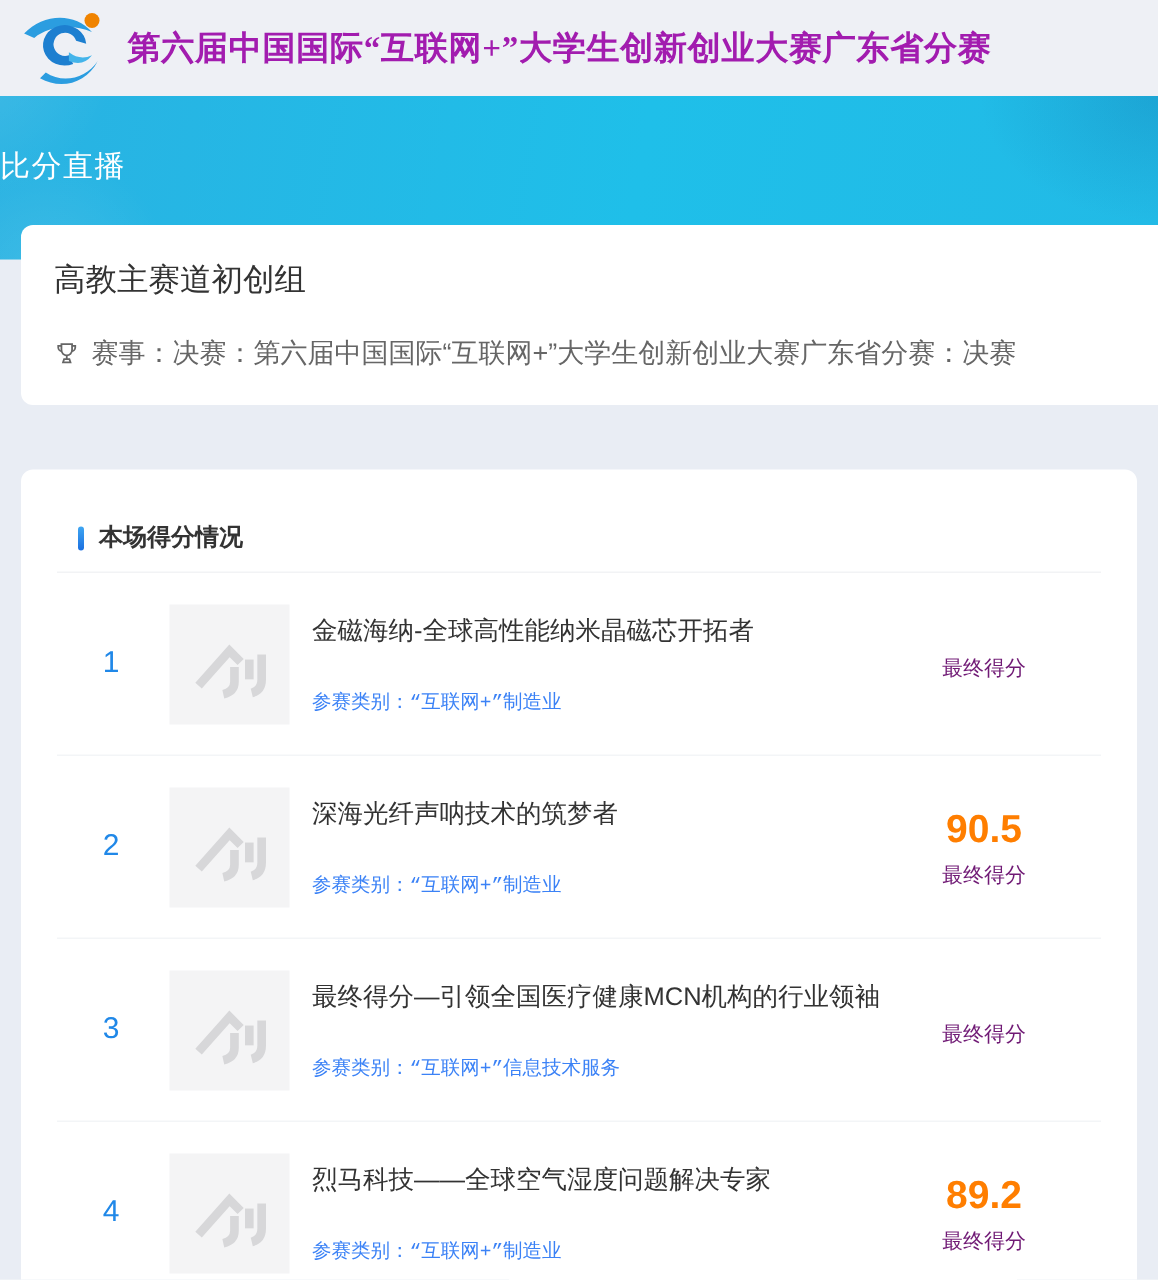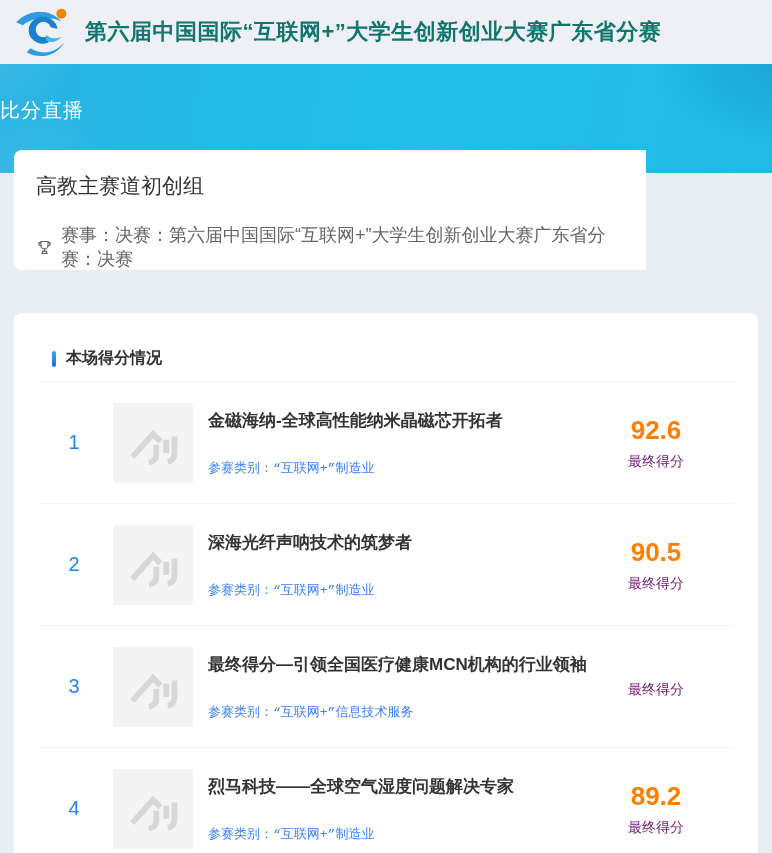--- a/index.html
+++ b/index.html
@@ -9,42 +9,42 @@
     font-family: "Liberation Sans", "DejaVu Sans", sans-serif;
   }
 
   
   .app-header {
     height: 64px; background: #eef0f5;
     display: flex; align-items: center; padding-left: 13px;
   }
   .app-logo { width: 62px; height: 52px; flex: 0 0 auto; }
   .app-title {
-    margin-left: 10px; font-size: 22px; font-weight: bold; color: #0f766e;
-    letter-spacing: 0.5px; white-space: nowrap;
+    margin-left: 10px; font-size: 22px; font-weight: bold; color: #a21caf;
+    letter-spacing: 0.5px; white-space: nowrap; font-family: Liberation Serif, serif;
   }
 
   
   .banner {
     position: relative; height: 109px;
     background:
       radial-gradient(170px 120px at 100% 0%, rgba(10,90,150,0.22), rgba(10,90,150,0) 70%),
       radial-gradient(140px 140px at -20px -30px, rgba(255,255,255,0.12), rgba(255,255,255,0) 70%),
       radial-gradient(120px 120px at 30px 120px, rgba(255,255,255,0.10), rgba(255,255,255,0) 70%),
       linear-gradient(100deg, #29b2e2 0%, #1fbfe9 55%, #22bae6 100%);
   }
   .banner-title {
     position: absolute; left: 0; top: 33px;
     color: #ffffff; font-size: 20px; letter-spacing: 1px;
   }
 
   
   .session-card {
     position: relative; z-index: 2;
-    margin: -23px 0 0 14px; width: 632px; height: 120px;
+    margin: -23px 0 0 14px; width: 758px; height: 120px;
     background: #ffffff; border-radius: 8px 0 0 8px;
     padding: 22px 24px 0 22px;
   }
   .session-title { font-size: 21px; color: #333; }
   .session-event {
     margin-top: 23px; display: flex; align-items: center;
     font-size: 18px; color: #666;
   }
   .trophy-icon { width: 17px; height: 17px; margin-right: 8px; flex: 0 0 auto; }
 
@@ -70,21 +70,21 @@
   }
   .team-rank {
     width: 44px; margin-left: 14px; text-align: center;
     color: #2088e8; font-size: 20px;
   }
   .team-logo {
     width: 80px; height: 80px; margin-left: 17px; flex: 0 0 auto;
     background: #f4f4f5; display: flex; align-items: center; justify-content: center;
   }
   .team-info { flex: 1; margin-left: 15px; padding: 4px 0; }
-  .team-name { font-size: 17px; font-weight: bold; color: #333; }
+  .team-name { font-size: 17px; font-weight: normal; color: #333; }
   .team-category { margin-top: 27px; font-size: 13px; color: #3b82f6; font-family: Liberation Mono, monospace; }
   .team-score-block { width: 100px; margin-right: 28px; text-align: center; }
   .team-score { font-size: 26px; font-weight: bold; color: #ff7e00; }
   .team-score-label { margin-top: 7px; font-size: 14px; color: #701a75; }
 </style>
 </head>
 <body>
 
 <div class="app-header">
   <svg class="app-logo" viewBox="0 0 64 54" aria-hidden="true">
@@ -132,21 +132,20 @@
           <path d="M56 36 v16"></path>
           <path d="M66 32 v20 q0 9 -8 11"></path>
         </g>
       </svg>
     </div>
     <div class="team-info">
       <div class="team-name">金磁海纳-全球高性能纳米晶磁芯开拓者</div>
       <div class="team-category">参赛类别：“互联网+”制造业</div>
     </div>
     <div class="team-score-block">
-      <div class="team-score">92.6</div>
       <div class="team-score-label">最终得分</div>
     </div>
   </div>
 
   <div class="team-row">
     <div class="team-rank">2</div>
     <div class="team-logo">
       <svg width="66" height="66" viewBox="0 0 80 80" aria-hidden="true">
         <g stroke="#d7d7d9" stroke-width="7" fill="none">
           <path d="M15 57 L40 29 L49 38"></path>

